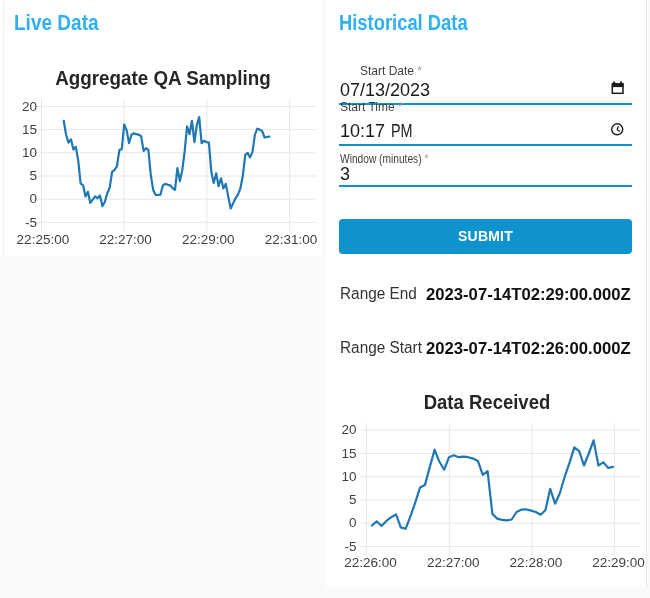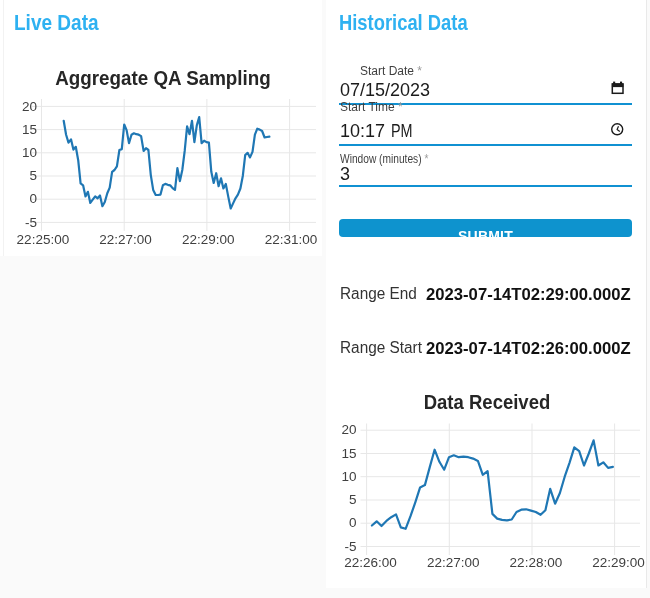--- a/index.html
+++ b/index.html
@@ -43,21 +43,21 @@
 <line x1="120.2" y1="7" x2="120.2" y2="138.9" stroke="#e7e7e7" stroke-width="1"></line>
 <text x="121.6" y="152.2" text-anchor="middle" font-size="13.5" fill="#404040">22:27:00</text>
 <line x1="202.9" y1="7" x2="202.9" y2="138.9" stroke="#e7e7e7" stroke-width="1"></line>
 <text x="204.3" y="152.2" text-anchor="middle" font-size="13.5" fill="#404040">22:29:00</text>
 <line x1="285.6" y1="7" x2="285.6" y2="138.9" stroke="#e7e7e7" stroke-width="1"></line>
 <text x="287.0" y="152.2" text-anchor="middle" font-size="13.5" fill="#404040">22:31:00</text>
 <polyline points="59.7,28.8 62.1,42.7 64.5,50.6 67.0,47.3 69.4,57.6 71.8,54.8 74.2,68.2 76.6,91.4 79.1,93.3 81.5,104.4 83.9,99.8 86.3,110.9 88.7,107.7 91.2,104.4 93.6,106.3 96.0,103.5 98.4,114.2 100.8,110.0 103.3,101.2 105.7,95.6 108.1,79.8 110.5,78.0 112.9,74.3 115.4,58.0 117.8,57.1 120.2,32.5 122.6,38.1 125.0,51.1 127.5,42.7 129.9,41.3 132.3,42.2 134.7,42.7 137.1,44.1 139.6,58.9 142.0,56.2 144.4,58.0 146.8,83.1 149.2,97.9 151.7,103.0 154.1,103.0 156.5,102.6 158.9,93.3 161.3,91.9 163.8,92.8 166.2,93.3 168.6,96.1 171.0,97.9 173.4,76.1 175.9,89.1 178.3,78.0 180.7,58.9 183.1,34.4 185.5,42.2 188.0,28.8 190.4,50.1 192.8,33.4 195.2,25.1 197.6,51.1 200.1,48.7 202.5,50.1 204.9,50.6 207.3,79.8 209.7,91.0 212.2,81.2 214.6,94.2 217.0,86.3 219.4,96.5 221.8,91.9 224.3,104.9 226.7,116.5 229.1,111.4 231.5,106.3 233.9,102.6 236.4,96.5 238.8,84.0 241.2,63.1 243.6,60.8 246.0,65.4 248.5,59.9 250.9,42.7 253.3,36.7 255.7,37.6 258.1,39.0 260.6,45.5 263.0,45.0 265.4,44.6" fill="none" stroke="#1f77b4" stroke-width="2.2" stroke-linejoin="round" stroke-linecap="round"></polyline>
 </svg>
 
 <div class="flabel" style="left:360px;top:63.5px">Start Date <span>*</span></div>
-<div class="fval" style="left:340px;top:79.5px">07/15/2023</div>
+<div class="fval" style="left:340px;top:79.5px">07/13/2023</div>
 <div class="uline" style="top:103.2px"></div>
 <svg width="13.5" height="13.5" viewBox="0 0 13.5 13.5" style="position:absolute;left:610.8px;top:81px">
 <rect x="2.1" y="0.6" width="2.1" height="3.4" fill="#1b1b1b"></rect>
 <rect x="9.0" y="0.6" width="2.1" height="3.4" fill="#1b1b1b"></rect>
 <rect x="1.3" y="2.9" width="10.7" height="9.4" fill="none" stroke="#1b1b1b" stroke-width="1.5"></rect>
 <rect x="0.9" y="2.6" width="11.5" height="3.5" fill="#1b1b1b"></rect>
 </svg>
 
 <div class="flabel" style="left:340px;top:100px">Start Time <span>*</span></div>
 <div class="fval" style="left:340px;top:120.6px">10:17</div>
@@ -65,21 +65,21 @@
 <div class="uline" style="top:143.8px"></div>
 <svg width="13" height="13" viewBox="0 0 13 13" style="position:absolute;left:610.8px;top:122.9px">
 <circle cx="6.2" cy="6.3" r="5.5" fill="none" stroke="#1b1b1b" stroke-width="1.4"></circle>
 <path d="M7.5 3.3 L6.1 6.6 L8.8 8.6" fill="none" stroke="#1b1b1b" stroke-width="1.2" stroke-linejoin="round"></path>
 </svg>
 
 <div class="flabel" style="left:340px;top:152px;transform:scaleX(0.85);transform-origin:0 0">Window (minutes) <span>*</span></div>
 <div class="fval" style="left:340px;top:163.8px">3</div>
 <div class="uline" style="top:185.1px"></div>
 
-<div style="position:absolute;left:339px;top:219px;width:293px;height:18px;background:#0e93ce;border-radius:4px;color:#fff;font-weight:bold;font-size:14px;text-align:center;line-height:35.5px;letter-spacing:0.2px">SUBMIT</div>
+<div style="position:absolute;left:339px;top:219px;width:293px;height:35px;background:#0e93ce;border-radius:4px;color:#fff;font-weight:bold;font-size:14px;text-align:center;line-height:35.5px;letter-spacing:0.2px">SUBMIT</div>
 
 <div class="rlabel" style="left:340px;top:285px;transform:scaleX(0.96);transform-origin:0 0">Range End</div>
 <div class="rval" style="left:426px;top:285px;transform:scaleX(0.98);transform-origin:0 0">2023-07-14T02:29:00.000Z</div>
 <div class="rlabel" style="left:340px;top:338.5px;transform:scaleX(0.96);transform-origin:0 0">Range Start</div>
 <div class="rval" style="left:426px;top:338.5px;transform:scaleX(0.98);transform-origin:0 0">2023-07-14T02:26:00.000Z</div>
 
 <div class="ctitle" style="left:326.7px;top:390.3px;width:320px;transform:scaleX(0.903);transform-origin:160px 0">Data Received</div>
 <svg width="318" height="170" style="position:absolute;left:330px;top:417px" font-family="Liberation Sans, sans-serif">
 <line x1="30.5" y1="13.2" x2="310" y2="13.2" stroke="#e7e7e7" stroke-width="1"></line>
 <text x="26.5" y="17.4" text-anchor="end" font-size="13.5" fill="#404040">20</text>

